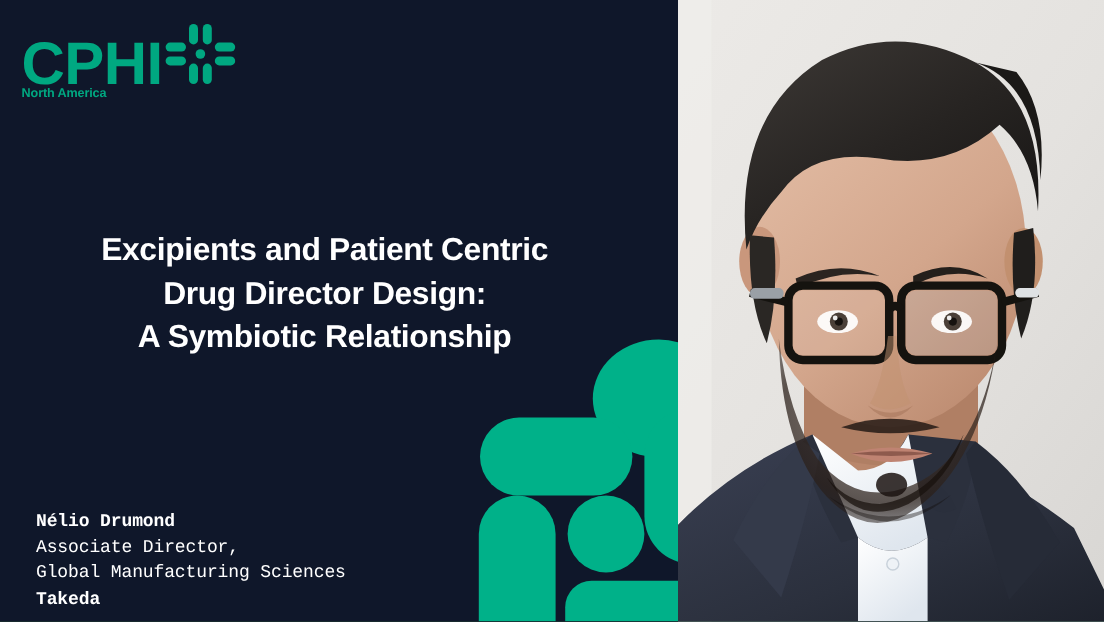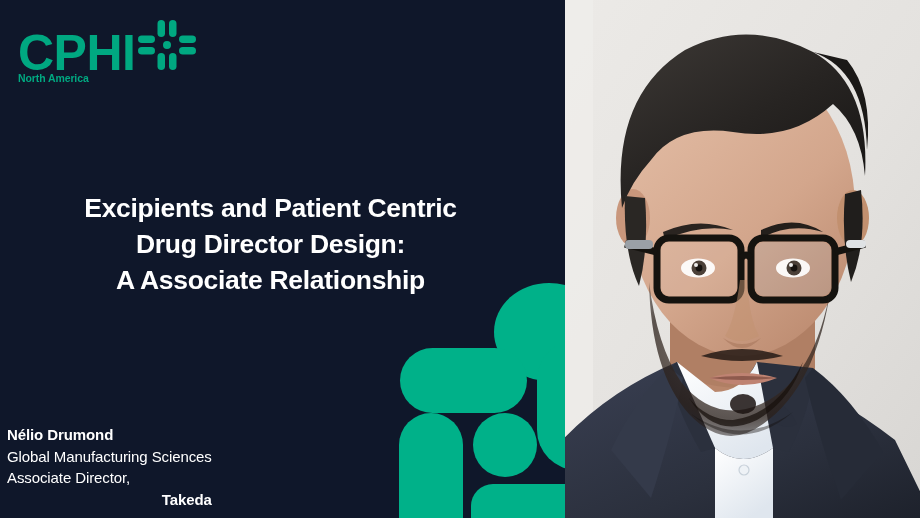--- a/index.html
+++ b/index.html
@@ -121,40 +121,40 @@
     font-size: 26.5px;
     font-weight: 700;
     line-height: 36px;
     letter-spacing: -0.3px;
   }
   .title .line { display: block; }
 
   
   .speaker {
     position: absolute;
-    left: 7px;
+    left: 30px;
     top: 424px;
     color: #ffffff;
     line-height: 21.5px;
+    font-family: Liberation Mono, monospace;
   }
   .speaker-name {
     font-size: 15px;
     font-weight: 700;
     letter-spacing: -0.1px;
   }
   .speaker-role {
     font-size: 15px;
     font-weight: 400;
     letter-spacing: -0.1px;
   }
   .speaker-company {
     font-size: 15px;
     font-weight: 700;
     letter-spacing: -0.1px;
-    text-align: right;
   }
 
   
   .photo {
     position: absolute;
     left: 565px; top: 0;
     width: 355px; height: 518px;
     overflow: hidden;
     background: #e6e4e1;
   }
@@ -197,27 +197,27 @@
             <rect x="43" y="19.5" width="17" height="7.5" rx="3.75"></rect>
             <rect x="43" y="31" width="17" height="7.5" rx="3.75"></rect>
           </g>
         </svg>
       </div>
     </div>
 
     <div class="title">
       <span class="line">Excipients and Patient Centric</span>
       <span class="line">Drug Director Design:</span>
-      <span class="line">A Associate Relationship</span>
+      <span class="line">A Symbiotic Relationship</span>
     </div>
 
     <div class="speaker">
       <div class="speaker-name">Nélio Drumond</div>
+      <div class="speaker-role">Associate Director,</div>
       <div class="speaker-role">Global Manufacturing Sciences</div>
-      <div class="speaker-role">Associate Director,</div>
       <div class="speaker-company">Takeda</div>
     </div>
   </div>
 
   <div class="photo">
     <svg viewBox="0 0 355 518" xmlns="http://www.w3.org/2000/svg">
       <defs>
         <linearGradient id="bgGrad" x1="0" y1="0" x2="1" y2="1">
           <stop offset="0%" stop-color="#eceae7"></stop>
           <stop offset="55%" stop-color="#e4e2df"></stop>

